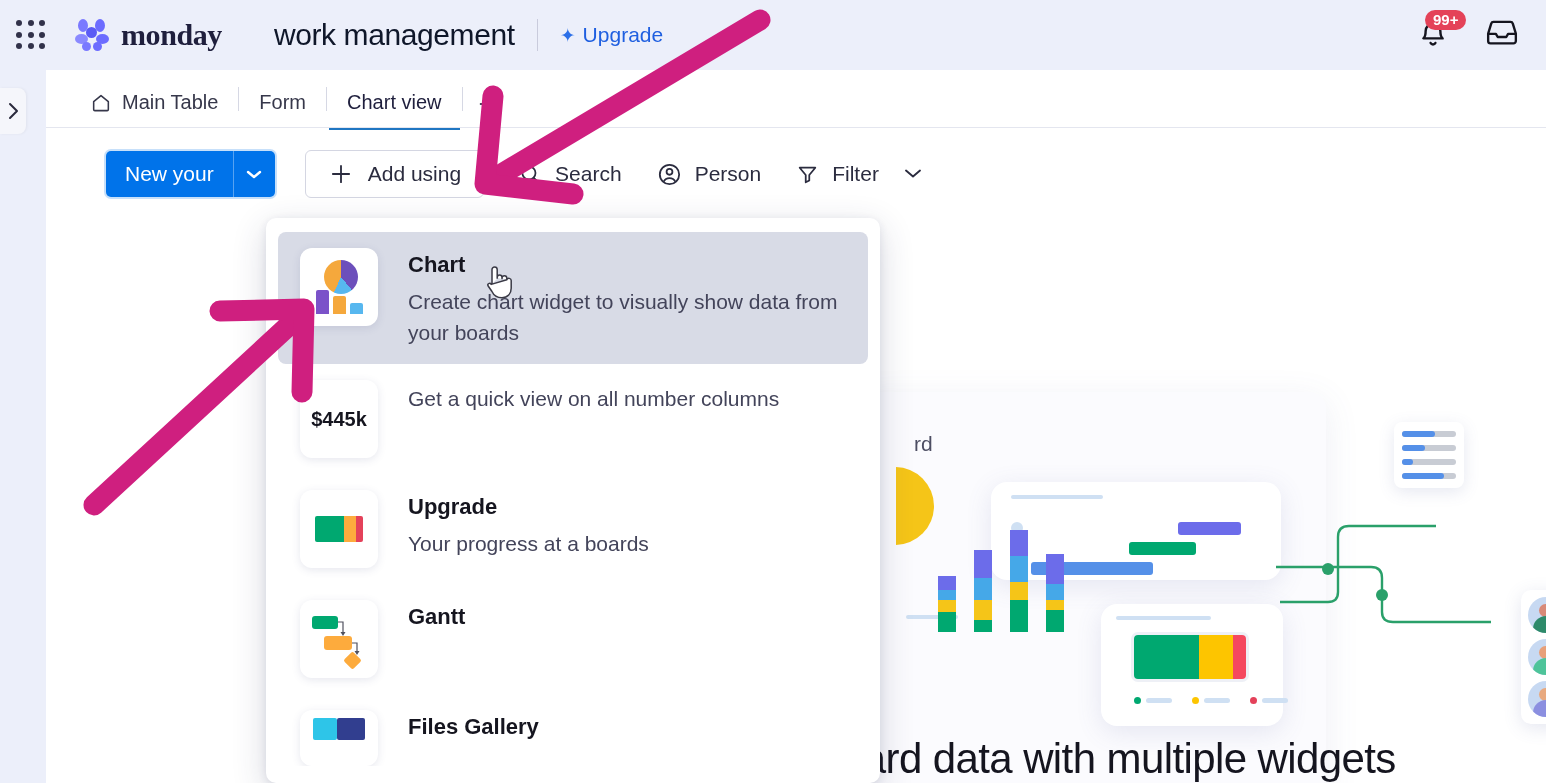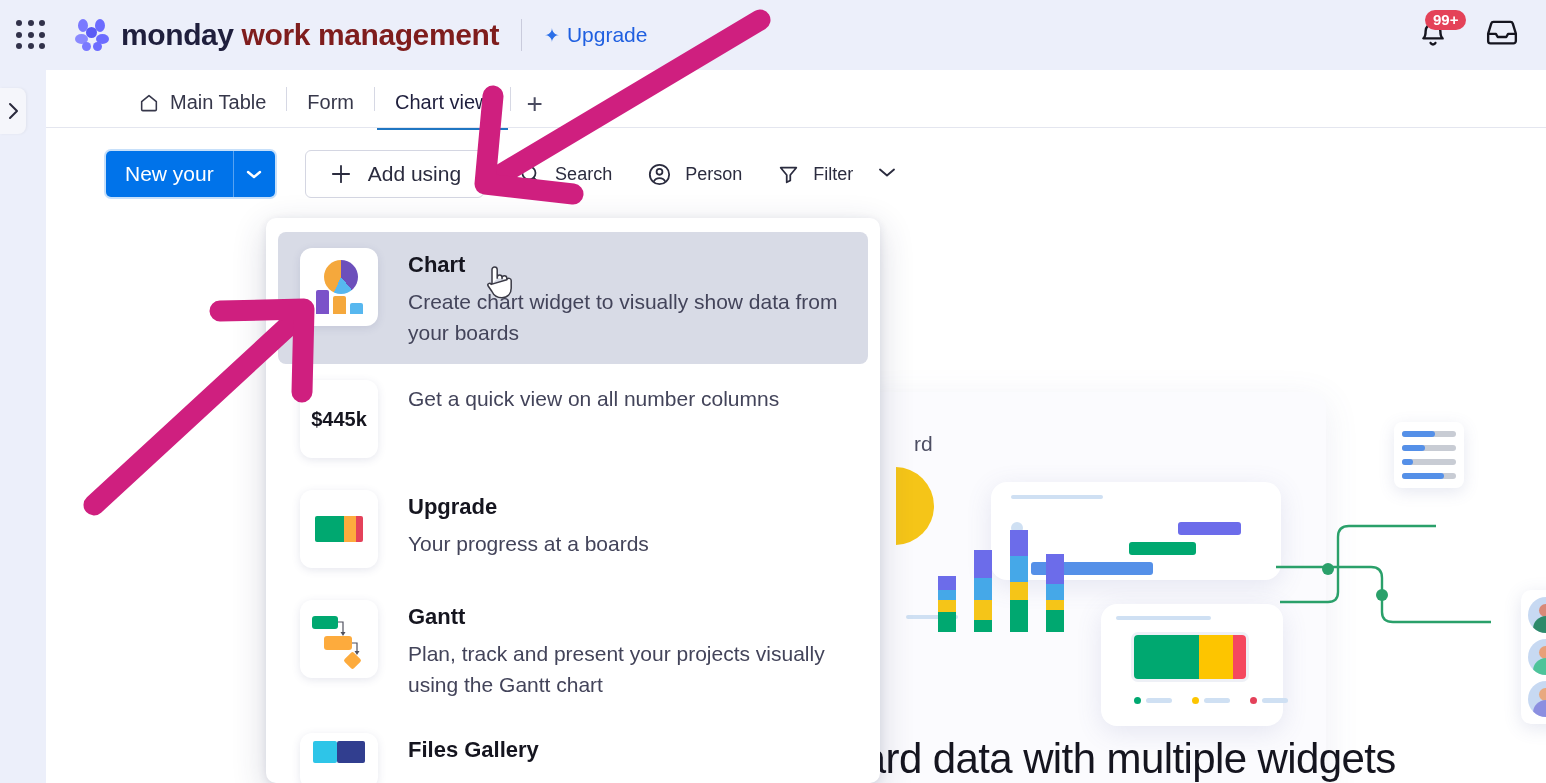--- a/index.html
+++ b/index.html
@@ -25,22 +25,22 @@
   .mlogo { width: 40px; height: 40px; position: relative; }
   .mlogo span { position:absolute; border-radius:50%; background:#6c6cff; }
   .mlogo .d1 { width:10px; height:13px; left:6px;  top:4px; background:#7a79ff; }
   .mlogo .d2 { width:10px; height:13px; left:23px; top:4px; background:#6c6cff; }
   .mlogo .d3 { width:13px; height:10px; left:3px;  top:19px; background:#8a89ff; }
   .mlogo .d4 { width:13px; height:10px; left:24px; top:19px; background:#6c6cff; }
   .mlogo .d5 { width:11px; height:11px; left:14px; top:12px; background:#5b5bf5; }
   .mlogo .d6 { width:9px;  height:9px;  left:10px; top:27px; background:#7a79ff; }
   .mlogo .d7 { width:9px;  height:9px;  left:21px; top:27px; background:#6c6cff; }
   .brand { font-size: 30px; color: #1f1f3d; margin-left: 9px; letter-spacing:-0.4px; white-space:nowrap;}
-  .brand b { font-weight: 700; }
-  .brand span.light { font-weight: 700; color:#7f1d1d; }
+  .brand b { font-weight: 700; font-family: Liberation Serif, serif; }
+  .brand span.light { font-weight: 400; color:#0f172a;margin-left:44px; }
   .divider-v { width:1px; height:32px; background:#c9cbdc; margin: 0 22px; }
   .upgrade { display:flex; align-items:center; gap:7px; color:#1f5fe0; font-size:21px; cursor:pointer; }
   .spark { font-size: 19px; color:#2b6fe8; }
   .top-right { margin-left:auto; display:flex; align-items:center; gap: 34px; margin-right: 26px; }
   .bell-wrap { position:relative; width:34px; height:34px; cursor:pointer; }
   .badge {
     position:absolute; top:-8px; left:9px; background:#e44258; color:#fff;
     border-radius:13px; font-size:15px; font-weight:700; padding: 2px 8px 3px;
     line-height:1; z-index:3; white-space:nowrap;
   }
@@ -56,21 +56,21 @@
     display:flex; align-items:center; justify-content:center; cursor:pointer;
     box-shadow: 1px 0 3px rgba(0,0,0,.05);
   }
   .gapcol { position:absolute; left:30px; top:70px; width:16px; height:713px; background:#eceffa; }
 
   
   .board {
     position:absolute; left:46px; top:72px; width:1500px; height:711px;
     background:#ffffff; border-radius: 10px 0 0 0; overflow:hidden;
   }
-  .tabs { position:relative; height: 56px; display:flex; align-items:flex-end; padding-left: 74px; }
+  .tabs { position:relative; height: 56px; display:flex; align-items:flex-end; padding-left: 26px; }
   .tab {
     display:flex; align-items:center; gap:10px; padding: 0 18px 14px;
     font-size:20px; color:#36374a; cursor:pointer; position:relative;
   }
   .tab.active { color:#1f1f3d; }
   .tab.active::after {
     content:""; position:absolute; left:0; right:0; bottom:-2px; height:3px; background:#1f76c2;
   }
   .tabsep { width:1px; height:24px; background:#d6d8e4; margin: 0 2px 17px; }
   .tab-plus { font-size:28px; color:#4a4b60; padding: 0 14px 10px; cursor:pointer; line-height:1;}
@@ -86,21 +86,21 @@
   .newlead .lbl { color:#fff; font-size:21px; padding: 0 19px; display:flex; align-items:center; font-weight:500; }
   .newlead .carat { width:42px; display:flex; align-items:center; justify-content:center;
     border-left:1px solid rgba(255,255,255,.34); color:#fff; }
   .addwidget {
     margin-left: 30px; display:flex; align-items:center; gap:14px;
     border:1px solid #d4d6e2; border-radius:6px; height:48px; padding: 0 22px;
     background:#fff; cursor:pointer; font-size:21px; color:#2b2c3f;
   }
   .tbtn {
     margin-left: 34px; display:flex; align-items:center; gap:12px;
-    font-size:18px; color:#2b2c3f; cursor:pointer; height:42px;
+    font-size:21px; color:#2b2c3f; cursor:pointer; height:42px;
   }
   .tbtn .chev { margin-left:10px; }
 
   
   .illu { position:absolute; left:700px; top:300px; width:846px; height:483px; }
   .illu-card {
     position:absolute; background:#fff; border-radius:16px;
     box-shadow: 0 6px 26px rgba(90,100,160,.14);
   }
   .ghost-line { position:absolute; background:#dbe6f3; border-radius:3px; height:4px; }
@@ -454,21 +454,20 @@
           <svg style="position:absolute;left:0;top:0;width:54px;height:50px;" viewBox="0 0 54 50" fill="none" stroke="#50515f" stroke-width="1.2">
             <path d="M26 8 H31 V18"></path>
               <polygon points="28.5,18 33.5,18 31,22" fill="#50515f" stroke="none"></polygon>
             <path d="M40 29 H45 V37"></path>
               <polygon points="42.5,37 47.5,37 45,41" fill="#50515f" stroke="none"></polygon>
           </svg>
         </div>
       </div>
       <div class="dd-text">
         <div class="dd-title">Gantt</div>
-        <div class="dd-desc">Plan, track and present your projects visually using the Gantt chart</div>
       </div>
     </div>
 
     <div class="dd-item dd-clip" style="padding-bottom:0;">
       <div class="dd-icon" style="height:56px; align-items:flex-start; padding-top:8px;">
         <div class="fgal">
           <div style="position:absolute;left:0;top:0;width:24px;height:22px;background:#2ec5e8;border-radius:2px;"></div>
           <div style="position:absolute;left:24px;top:0;width:28px;height:22px;background:#313e8f;border-radius:2px;"></div>
         </div>
       </div>

